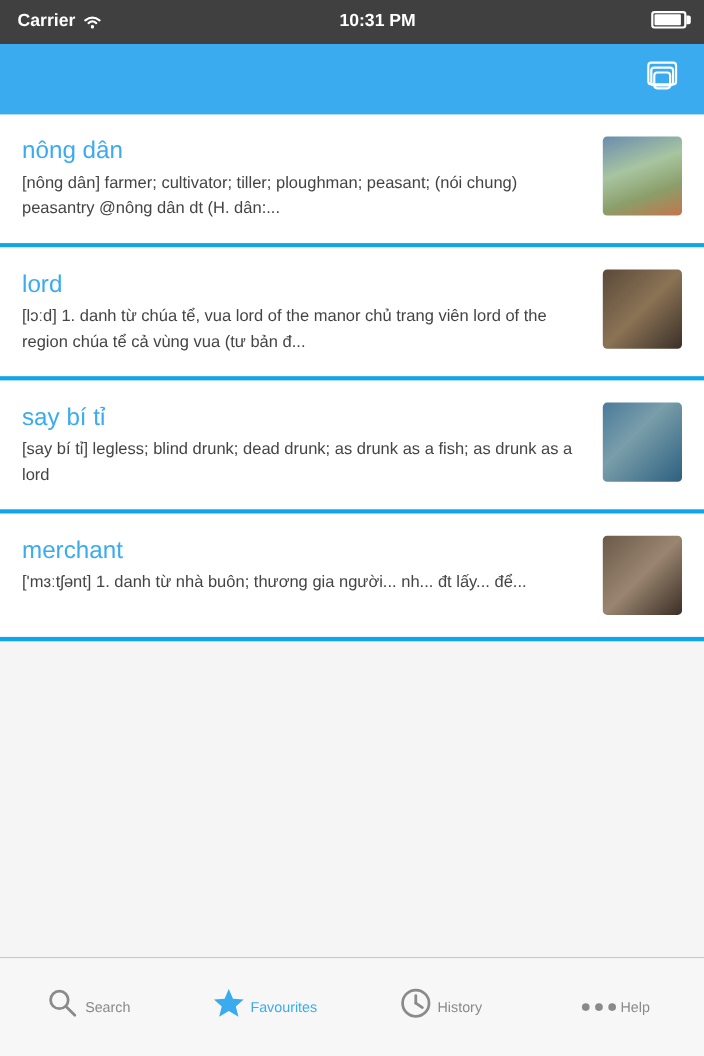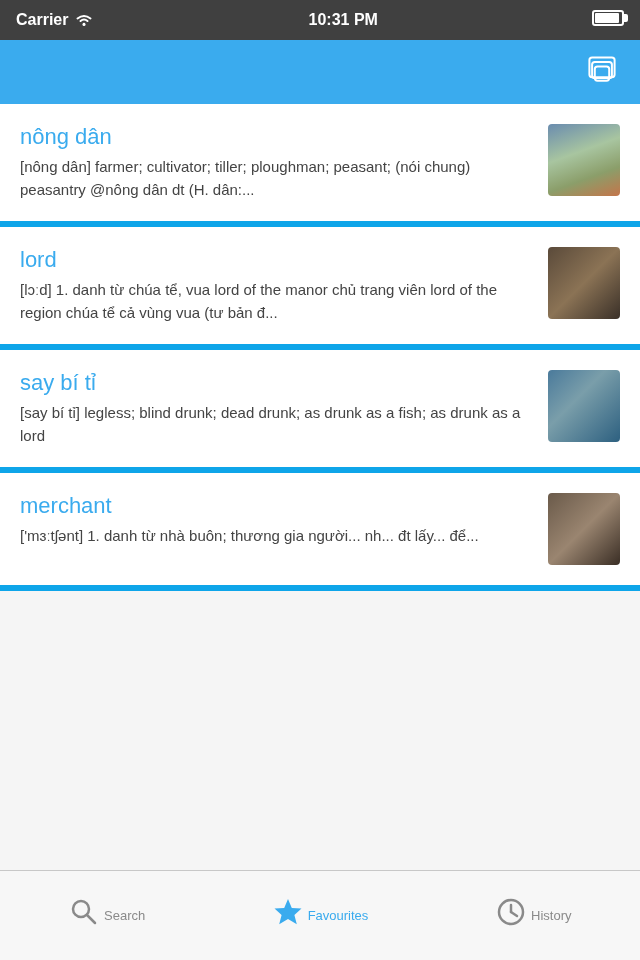--- a/index.html
+++ b/index.html
@@ -95,21 +95,21 @@
       background: #f5f5f5;
       height: calc(960px - 40px - 64px - 90px);
       overflow-y: auto;
       padding: 0;
     }
 
     
     .word-item {
       background: white;
       padding: 20px 20px;
-      border-bottom: 6px solid #0ea5e9;
+      border-bottom: 4px solid #0ea5e9;
       display: flex;
       align-items: flex-start;
       justify-content: space-between;
       gap: 12px;
     }
     .word-text-block {
       flex: 1;
     }
     .word-title {
       color: #3aabee;
@@ -279,14 +279,24 @@
     <div class="tab-icon clock-tab-icon">
       <svg viewBox="0 0 32 32">
         <circle cx="16" cy="16" r="12" stroke="#8a8a8a" stroke-width="2.5" fill="none"></circle>
         <line x1="16" y1="9" x2="16" y2="16" stroke="#8a8a8a" stroke-width="2.5" stroke-linecap="round"></line>
         <line x1="16" y1="16" x2="22" y2="20" stroke="#8a8a8a" stroke-width="2.5" stroke-linecap="round"></line>
       </svg>
     </div>
     <span class="tab-label">History</span>
   </div>
 
+  <div class="tab-item">
+    <div class="tab-icon" style="display:flex;align-items:center;justify-content:center;height:32px;">
+      <div class="more-tab-icon" style="color:#8a8a8a;">
+        <div class="more-dot"></div>
+        <div class="more-dot"></div>
+        <div class="more-dot"></div>
+      </div>
+    </div>
+    <span class="tab-label">Help</span>
+  </div>
 
 </div>
 
 </body></html>

